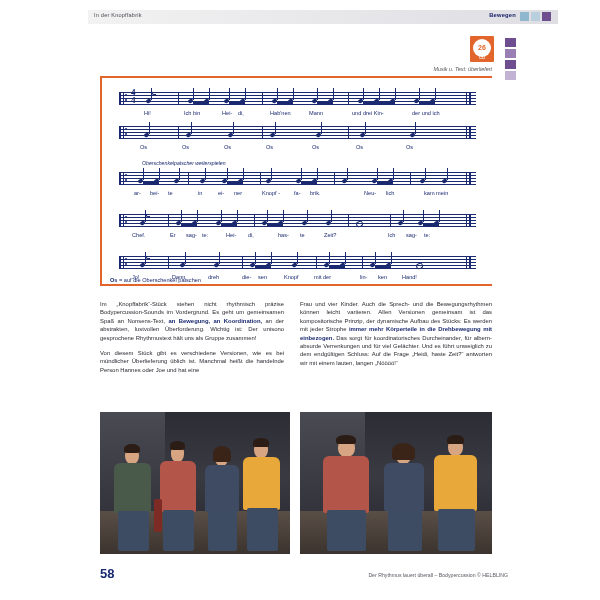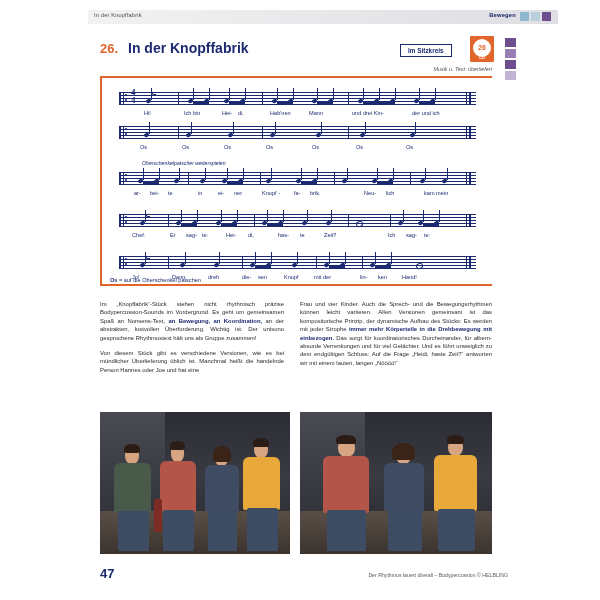--- a/index.html
+++ b/index.html
@@ -357,25 +357,20 @@
     <div class="header-band"></div>
     <div class="header-left">In der Knopffabrik</div>
     <div class="header-right">Bewegen</div>
     <div class="header-squares">
       <div class="hsq a"></div>
       <div class="hsq b"></div>
       <div class="hsq c"></div>
     </div>
   </div>
 
-  <div class="title-row">
-    <div class="title-num">26.</div>
-    <div class="title-text">In der Knopffabrik</div>
-    <div class="badge-sitzkreis">Im Sitzkreis</div>
-  </div>
 
   <div class="cd-box">
     <div class="cd-circle">
       <div class="cd-num">26</div>
     </div>
     <div class="cd-label">CD</div>
   </div>
 
   <div class="side-squares">
     <div class="ss1"></div>
@@ -870,16 +865,16 @@
       <div class="p-legs" style="left:14%; top:60%; width:68%; height:40%;"></div>
     </div>
     <div class="person" style="left:68%; bottom:2%; width:28%; height:80%;">
       <div class="p-head" style="left:32%; top:0; width:28%; height:16%;"></div>
       <div class="p-hair" style="left:30%; top:-2%; width:32%; height:8%;"></div>
       <div class="p-body" style="left:6%; top:15%; width:80%; height:50%; background:#e8a93a;"></div>
       <div class="p-legs" style="left:14%; top:63%; width:68%; height:37%;"></div>
     </div>
   </div>
 
-  <div class="pagenum">47</div>
+  <div class="pagenum">58</div>
   <div class="footer-text">Der Rhythmus lauert überall – Bodypercussion © HELBLING</div>
 
 </div>
 
 </body></html>

